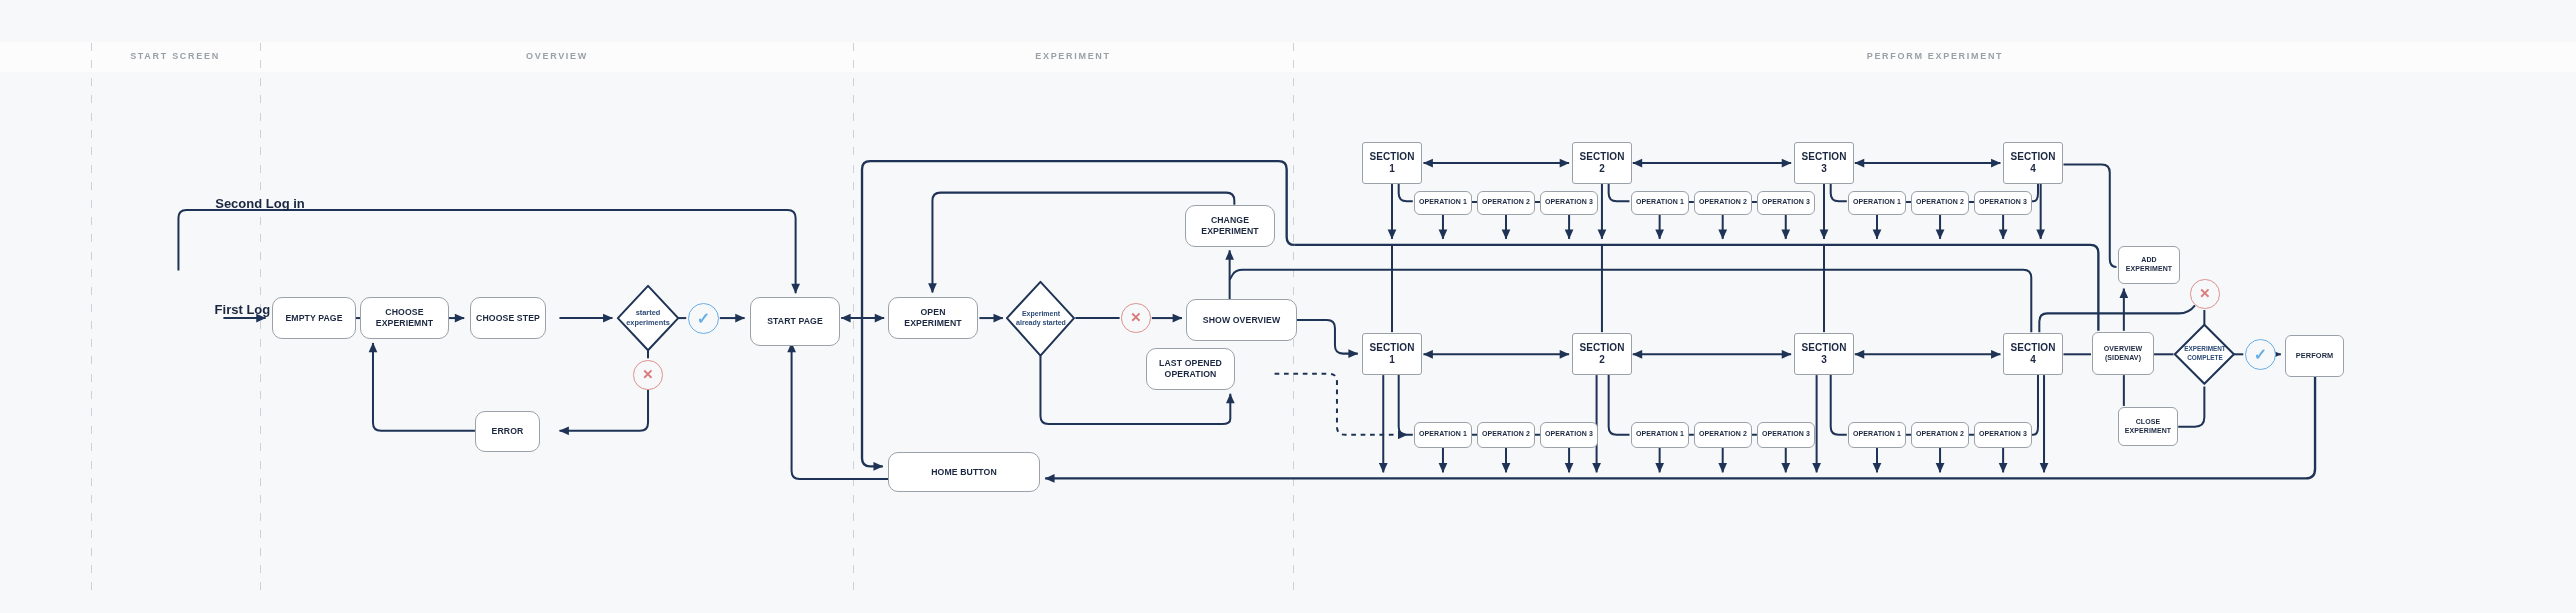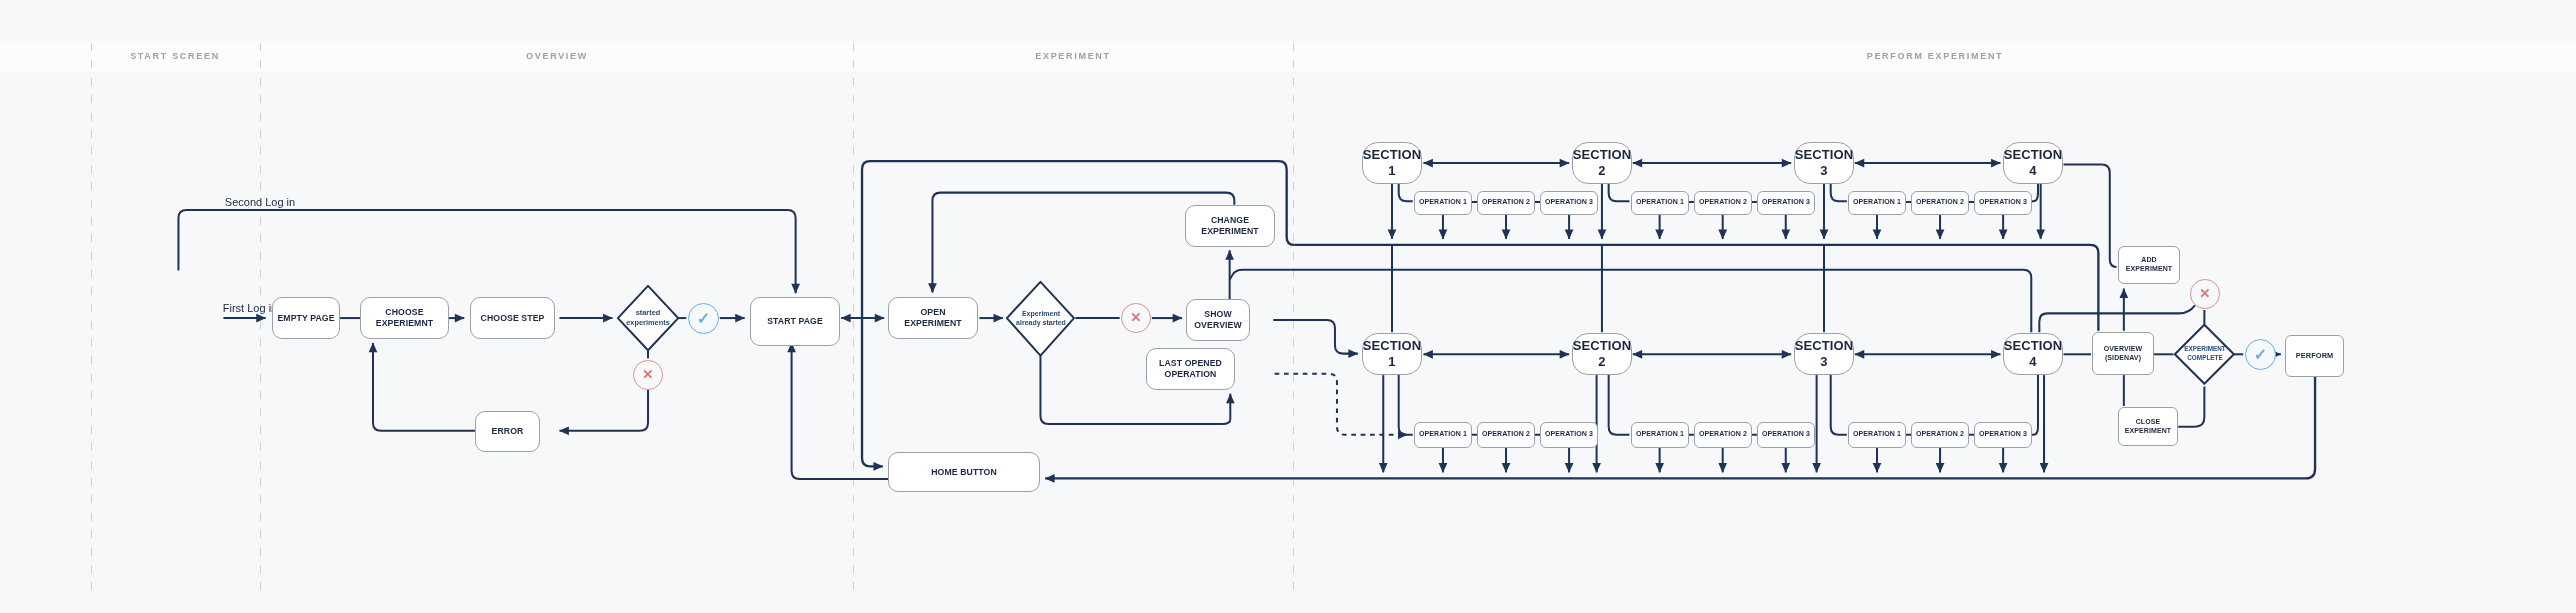--- a/index.html
+++ b/index.html
@@ -7,29 +7,29 @@
   .canvas{position:relative;width:2576px;height:614px;background:#f7f8f9;}
   .header-band{position:absolute;left:0;top:42px;width:2576px;height:29.5px;background:#fcfcfd;}
   .lane-label{position:absolute;top:51px;transform:translateX(-50%);font-size:9px;font-weight:bold;letter-spacing:1.7px;color:#9aa0a6;white-space:nowrap;}
   .divider{position:absolute;top:43px;bottom:20px;width:1.3px;
     background:repeating-linear-gradient(to bottom,#cdd1d6 0 8px,transparent 8px 17.4px);}
   .flow-svg{position:absolute;left:0;top:0;}
   .node{position:absolute;background:#fff;border:1.3px solid #9aa1a8;border-radius:10px;
     display:flex;align-items:center;justify-content:center;text-align:center;
     font-weight:bold;color:#1b2740;font-size:8.7px;line-height:1.25;letter-spacing:0.1px;box-sizing:border-box;padding:1.3px 4px;}
   .node.big{border-radius:8px;font-size:9px;}
-  .node.sec{font-size:13px;border-radius:16px;}
+  .node.sec{font-size:10px;border-radius:3px;}
   .node.op{font-size:7px;border-radius:6px;padding:0.7px 1.3px;}
   .dlabel{position:absolute;display:flex;align-items:center;justify-content:center;text-align:center;
     font-weight:bold;color:#2d4b77;line-height:1.3;}
   .circ{position:absolute;border-radius:50%;background:#f7f8f9;display:flex;align-items:center;justify-content:center;
     font-weight:bold;box-sizing:border-box;}
   .circ.ok{border:1.7px solid #6aaee8;color:#6aaee8;font-size:16px;}
   .circ.no{border:1.7px solid #dd9090;color:#d97b7b;font-size:13.4px;}
-  .elabel{position:absolute;transform:translateX(-50%);font-size:11px;font-weight:normal;color:#1b2740;white-space:nowrap;}
+  .elabel{position:absolute;transform:translateX(-50%);font-size:13px;font-weight:bold;color:#1b2740;white-space:nowrap;}
 </style>
 </head>
 <body>
 
 <div class="canvas">
 
   <div class="header-band"></div>
   <div class="lane-label" style="left:175px">START SCREEN</div>
   <div class="lane-label" style="left:557px">OVERVIEW</div>
   <div class="lane-label" style="left:1073px">EXPERIMENT</div>
@@ -142,28 +142,28 @@
     <g fill="#ffffff" stroke="#1e3355" stroke-width="3" stroke-linejoin="round">
       <polygon points="921,474 966,426 1011,474 966,522"></polygon>
       <polygon points="1501,474 1551,420 1601,474 1551,530"></polygon>
       <polygon points="3242,528 3286,484 3330,528 3286,572"></polygon>
     </g>
   </svg>
 
   <div class="elabel" style="left:260px;top:196px">Second Log in</div>
   <div class="elabel" style="left:250px;top:302px">First Log in</div>
 
-  <div class="node" style="left:272px;top:297px;width:68px;height:42px">EMPTY PAGE</div>
+  <div class="node" style="left:272px;top:297px;width:84px;height:42px">EMPTY PAGE</div>
   <div class="node" style="left:360px;top:297px;width:89px;height:42px">CHOOSE EXPERIEMNT</div>
-  <div class="node" style="left:470px;top:297px;width:85px;height:42px">CHOOSE STEP</div>
+  <div class="node" style="left:470px;top:297px;width:76px;height:42px">CHOOSE STEP</div>
   <div class="node" style="left:475px;top:411px;width:65px;height:41px">ERROR</div>
   <div class="node" style="left:750px;top:297px;width:90px;height:49px">START PAGE</div>
 
   <div class="node" style="left:888px;top:297px;width:90px;height:42px">OPEN EXPERIMENT</div>
-  <div class="node" style="left:1186px;top:299px;width:64px;height:42px">SHOW OVERVIEW</div>
+  <div class="node" style="left:1186px;top:299px;width:111px;height:42px">SHOW OVERVIEW</div>
   <div class="node" style="left:1185px;top:205px;width:90px;height:42px">CHANGE EXPERIMENT</div>
   <div class="node" style="left:1146px;top:348px;width:89px;height:42px">LAST OPENED OPERATION</div>
   <div class="node" style="left:888px;top:452px;width:152px;height:40px">HOME BUTTON</div>
 
   <div class="dlabel" style="left:619px;top:302px;width:58px;height:32px;font-size:7.4px">started experiments</div>
   <div class="dlabel" style="left:1010px;top:299px;width:62px;height:38px;font-size:7px">Experiment already started</div>
   <div class="dlabel" style="left:2178px;top:339px;width:54px;height:29.5px;font-size:6.4px">EXPERIMENT COMPLETE</div>
 
   <div class="circ ok" style="left:688px;top:303px;width:31px;height:31px">✓</div>
   <div class="circ no" style="left:633px;top:360px;width:29.5px;height:29.5px">✕</div>

